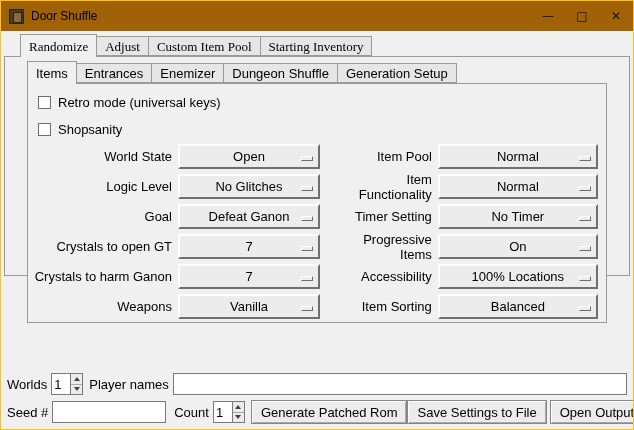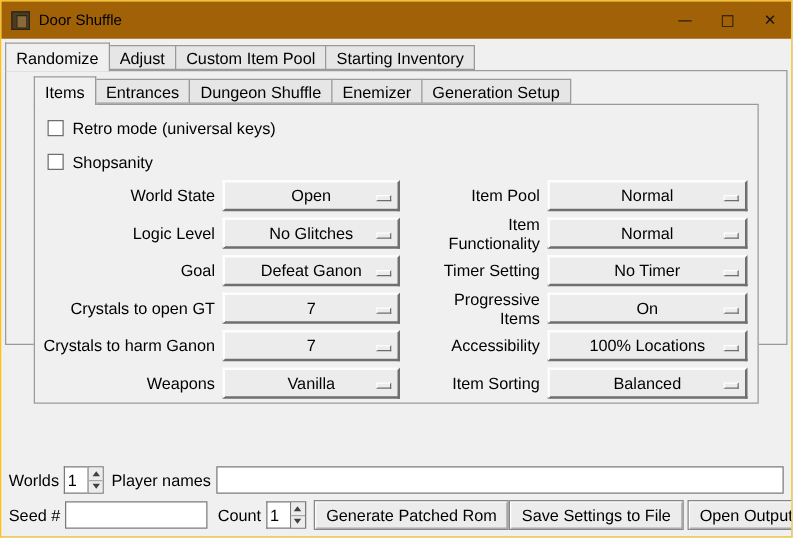--- a/index.html
+++ b/index.html
@@ -14,21 +14,21 @@
               position:relative; flex:0 0 auto; }
   .app-icon::after { content:""; position:absolute; left:3px; top:2px; width:7px; height:9px;
                      background:#8a6a3a; border:1px solid #2c2415; }
   .title { margin-left:7px; font-size:12px; color:#000; }
   .controls { margin-left:auto; display:flex; height:100%; font-family:"DejaVu Sans",sans-serif; }
   .ctrl { width:34px; height:100%; display:flex; align-items:center; justify-content:center;
           font-size:12px; color:#111; }
 
   
   .tabbar { display:flex; align-items:flex-end; position:relative; z-index:2; }
-  .outer-tabbar { margin:3px 0 0 3px; }
+  .outer-tabbar { margin:3px 0 0 19px;font-family:Liberation Serif, serif; }
   .tab { height:20px; padding:3px 8px 0; border:1px solid #9a9a9a; background:#e6e6e6;
          margin-right:-1px; line-height:14px; white-space:nowrap; position:relative; }
   .tab.selected { height:23px; padding-top:5px; background:#f0f0f0; border-bottom:none;
                   margin-bottom:-1px; z-index:3; }
   .pane { border:1px solid #9a9a9a; background:#f0f0f0; position:relative; }
   .outer-pane { margin:0 3px; height:220px; }
   .inner-tabbar { margin:4px 0 0 22px; }
   .inner-pane { margin:0 22px; height:240px; }
 
   
@@ -101,22 +101,22 @@
     <div class="tab">Adjust</div>
     <div class="tab">Custom Item Pool</div>
     <div class="tab">Starting Inventory</div>
   </div>
 
   <div class="pane outer-pane">
 
     <div class="tabbar inner-tabbar">
       <div class="tab selected">Items</div>
       <div class="tab">Entrances</div>
+      <div class="tab">Enemizer</div>
       <div class="tab">Dungeon Shuffle</div>
-      <div class="tab">Enemizer</div>
       <div class="tab">Generation Setup</div>
     </div>
 
     <div class="pane inner-pane">
 
       <div class="check-row">
         <span class="checkbox-box"></span>
         <span class="check-label">Retro mode (universal keys)</span>
       </div>
       <div class="check-row">

